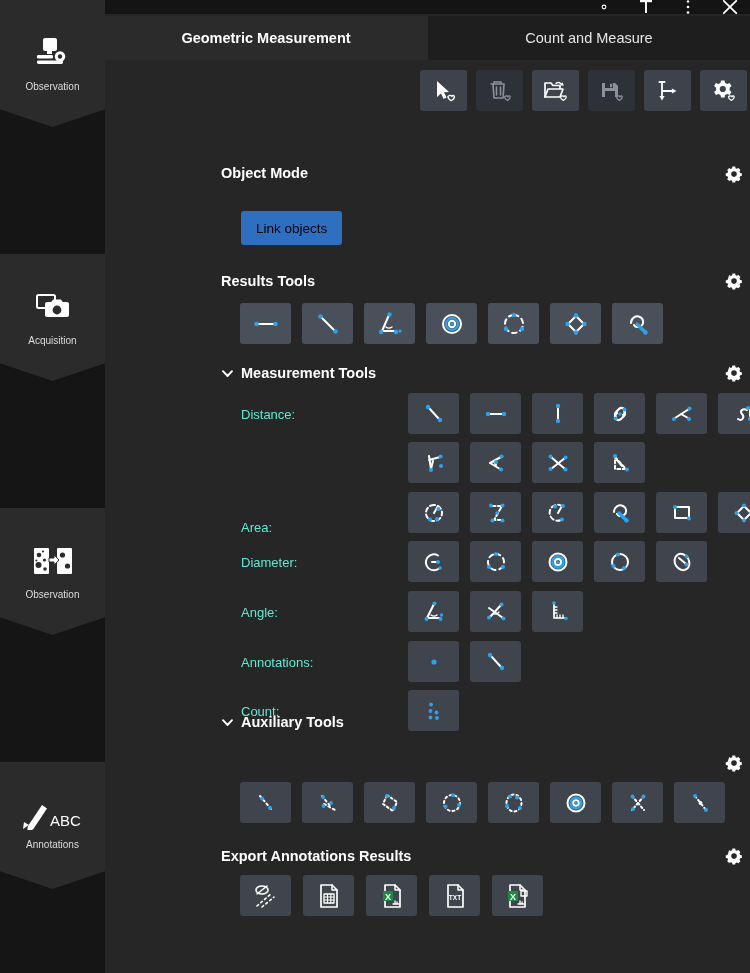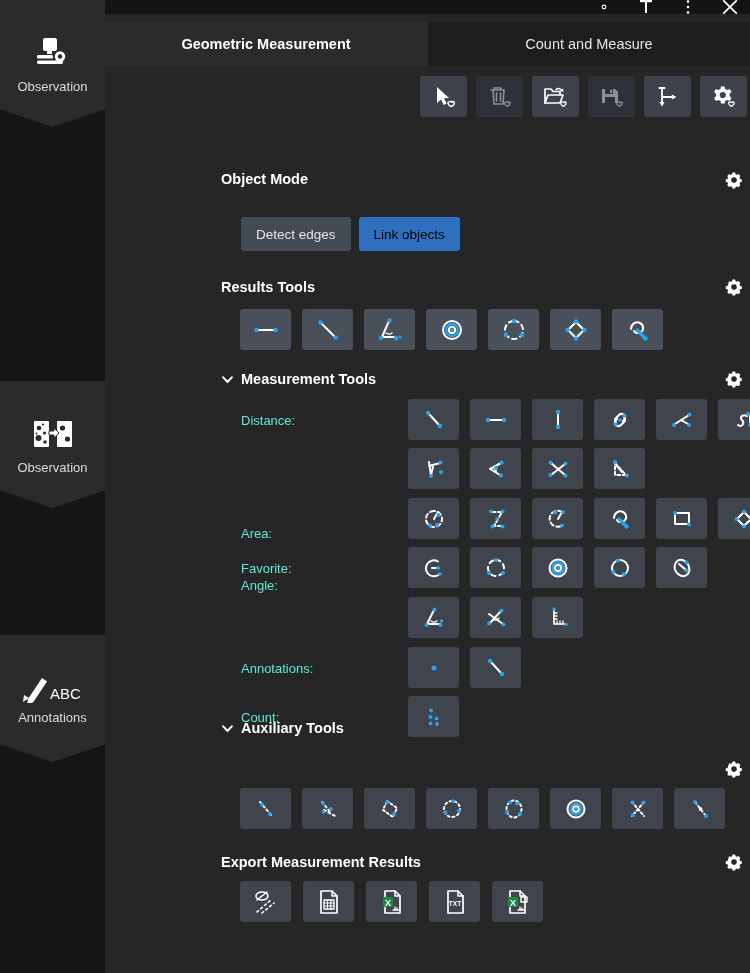--- a/index.html
+++ b/index.html
@@ -33,28 +33,28 @@
   }
   .nav-item .chev {
     position: absolute; left: 0; top: 0; width: 105px; height: 127px;
     background: #2b2b2b;
     clip-path: polygon(0 0, 100% 0, 100% 86%, 50% 100%, 0 86%);
     z-index: 0;
   }
   .nav-item .ic, .nav-item .lbl { position: relative; z-index: 1; text-align: center; }
   .nav-item .ic { margin-bottom: 7px; color: #e9e9e9; display:flex; align-items:center; justify-content:center; height: 38px;}
   .nav-item .lbl {
-    font-size: 13px; line-height: 15px; text-align: left;
+    font-size: 10px; line-height: 15px; text-align: left;
     color: #dcdcdc; max-width: 98px;
   }
 
   
   .main {
     flex: 1; height: 973px; position: relative;
-    background: #262626; padding-top: 22px;
+    background: #262626; padding-top: 16px;
   }
 
   
   .tabs { display: flex; height: 44px; background: #1e1e1e; }
   .tab {
     flex: 1; display: flex; align-items: center; justify-content: center;
     font-size: 14.5px; color: #e5e5e5; cursor: pointer;
     background: #1e1e1e; position: relative;
   }
   .tab.active { background: #2b2b2b; color: #ffffff; font-weight: bold; }
@@ -153,20 +153,31 @@
           <path class="f-w" d="M12 3h10c1.1 0 2 .9 2 2v9c0 1.1-.9 2-2 2h-3v3h-5v-3h-2c-1.1 0-2-.9-2-2V5c0-1.1.9-2 2-2z"></path>
           <rect class="f-w" x="4" y="20" width="16" height="3.4" rx="1.2"></rect>
           <rect class="f-w" x="4" y="25.5" width="26" height="3.4" rx="1.4"></rect>
           <circle class="f-w" cx="27" cy="21.5" r="5.2"></circle>
           <circle cx="27" cy="21.5" r="2.2" fill="#2b2b2b"></circle>
         </svg>
       </span>
       <span class="lbl">Observation</span>
     </div>
 
+    <div class="nav-item" style="top:127px">
+      <div class="chev"></div>
+      <span class="ic">
+        <svg width="38" height="32" viewBox="0 0 38 32">
+          <rect class="s-w" x="3" y="4" width="18" height="13" rx="1.5"></rect>
+          <path class="f-w" d="M13 11h4.2l2-2.4h7.6l2 2.4H33c1.1 0 2 .9 2 2v11c0 1.1-.9 2-2 2H13c-1.1 0-2-.9-2-2V13c0-1.1.9-2 2-2z"></path>
+          <circle cx="23" cy="19" r="4.4" fill="#2b2b2b"></circle>
+        </svg>
+      </span>
+      <span class="lbl">Acquisition</span>
+    </div>
 
     <div class="nav-item" style="top:254px">
       <div class="chev"></div>
       <span class="ic">
         <svg width="40" height="34" viewBox="0 0 40 34">
           <rect class="f-w" x="1" y="4" width="15" height="26" rx="1"></rect>
           <circle cx="6" cy="11" r="2.3" fill="#2b2b2b"></circle>
             <circle cx="11.5" cy="16" r="1.6" fill="#2b2b2b"></circle>
           <circle cx="5.5" cy="21" r="3" fill="#2b2b2b"></circle>
             <circle cx="12" cy="25" r="1.8" fill="#2b2b2b"></circle>
@@ -259,23 +270,20 @@
       <div class="sec-head" style="top:105px">
         <span>Object Mode</span>
       </div>
       <span class="gear-right" style="top:105px">
         <svg width="18" height="18" viewBox="0 0 20 20">
             <path class="f-w" d="M8.2 1h3.6l.45 2.3 1.8.75 2-1.1 2.55 2.55-1.1 2 .75 1.8L20.5 9.8v3.6l-2.25.45-.75 1.8 1.1 2-2.55 2.55-2-1.1-1.8.75L11.8 22H8.2l-.45-2.3-1.8-.75-2 1.1L1.4 17.5l1.1-2-.75-1.8L-.5 13.4V9.8l2.25-.45.75-1.8-1.1-2L3.95 3l2 1.1 1.8-.75z" transform="scale(0.85) translate(1.5,1)"></path>
             <circle cx="10" cy="10.1" r="3.1" fill="#262626"></circle>
           </svg>
       </span>
       <div class="mode-row" style="top:151px">
-        <div class="mode-btn">
-          <span>Detect edges</span>
-        </div>
         <div class="mode-btn sel">
           <span>Link objects</span>
         </div>
       </div>
 
       <div class="sec-head" style="top:213px">
         <span>Results Tools</span>
       </div>
       <span class="gear-right" style="top:212px">
         <svg width="18" height="18" viewBox="0 0 20 20">
@@ -492,21 +500,21 @@
           <svg width="30" height="26" viewBox="0 0 30 26">
               <path class="s-w" d="M15 6 L22 13 L15 20 L8 13 z"></path>
               <circle class="s-b" cx="15" cy="5.5" r="2"></circle>
               <circle class="s-b" cx="22.5" cy="13" r="2"></circle>
               <circle class="s-b" cx="15" cy="20.5" r="2"></circle>
               <circle class="s-b" cx="7.5" cy="13" r="2"></circle>
             </svg>
         </div>
       </div>
 
-      <div class="row-label" style="top:495px">Favorite:</div>
+      <div class="row-label" style="top:495px">Diameter:</div>
       <div class="tool-row" style="top:481px; left:303px">
         <div class="tool-btn flat">
           <svg width="30" height="26" viewBox="0 0 30 26">
               <path class="s-w" d="M19 6.5a8 8 0 10 1 13"></path>
               <path class="s-w" d="M13 13h5"></path>
               <circle class="s-b" cx="19" cy="13" r="2"></circle>
               <circle class="s-b" cx="21" cy="19" r="1.8"></circle>
             </svg>
         </div>
         <div class="tool-btn flat">
@@ -536,21 +544,21 @@
         <div class="tool-btn flat">
           <svg width="30" height="26" viewBox="0 0 30 26">
               <ellipse class="s-w" cx="15" cy="13" rx="7" ry="8.5" transform="rotate(-32 15 13)"></ellipse>
               <path class="s-w" d="M12 9 L19 15"></path>
               <circle class="s-b" cx="19.5" cy="7.5" r="2"></circle>
               <circle class="s-b" cx="19.5" cy="15.5" r="2"></circle>
             </svg>
         </div>
       </div>
 
-      <div class="row-label" style="top:512px">Angle:</div>
+      <div class="row-label" style="top:545px">Angle:</div>
       <div class="tool-row" style="top:531px; left:303px">
         <div class="tool-btn flat">
           <svg width="30" height="26" viewBox="0 0 30 26">
               <path class="s-w" d="M15 5 L8 19 h13"></path>
               <path class="s-w" style="stroke-width:1.4" d="M12 16a5 5 0 006 0"></path>
               <circle class="s-b" cx="15.5" cy="4.5" r="2"></circle>
               <circle class="s-b" cx="7.5" cy="20" r="2"></circle>
               <circle class="s-b" cx="21.5" cy="20" r="2"></circle>
               <circle class="s-b" cx="22.5" cy="16" r="1.7"></circle>
             </svg>
@@ -677,21 +685,21 @@
           <svg width="30" height="26" viewBox="0 0 30 26">
               <path class="s-w" style="stroke-dasharray:2 3" d="M10 6 L21 20"></path>
               <circle class="s-b" cx="10" cy="6" r="2"></circle>
               <circle class="s-b" cx="21" cy="20" r="2"></circle>
               <circle class="f-w" cx="15.5" cy="13" r="1.9"></circle>
             </svg>
         </div>
       </div>
 
       <div class="sec-head" style="top:788px">
-        <span>Export Measurement Results</span>
+        <span>Export Annotations Results</span>
       </div>
       <span class="gear-right" style="top:787px">
         <svg width="18" height="18" viewBox="0 0 20 20">
             <path class="f-w" d="M8.2 1h3.6l.45 2.3 1.8.75 2-1.1 2.55 2.55-1.1 2 .75 1.8L20.5 9.8v3.6l-2.25.45-.75 1.8 1.1 2-2.55 2.55-2-1.1-1.8.75L11.8 22H8.2l-.45-2.3-1.8-.75-2 1.1L1.4 17.5l1.1-2-.75-1.8L-.5 13.4V9.8l2.25-.45.75-1.8L3.95 3l2 1.1 1.8-.75z" transform="scale(0.85) translate(1.5,1)"></path>
             <circle cx="10" cy="10.1" r="3.1" fill="#262626"></circle>
           </svg>
       </span>
       <div class="tool-row" style="top:815px; left:135px; gap:12px">
         <div class="tool-btn flat">
           <svg width="32" height="28" viewBox="0 0 32 28">

